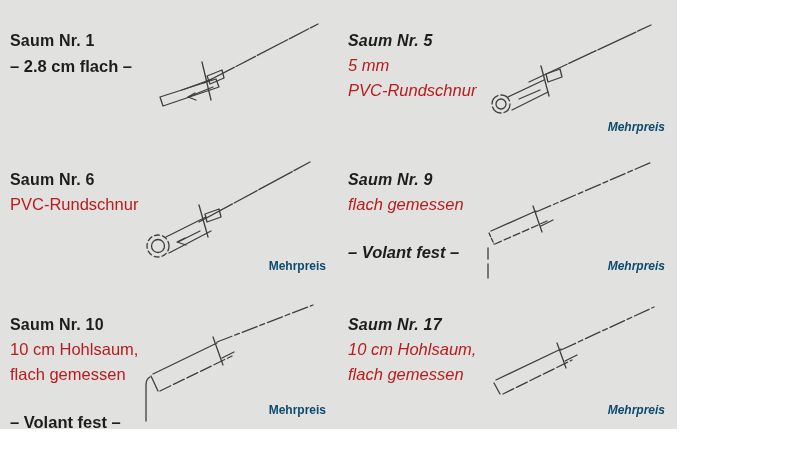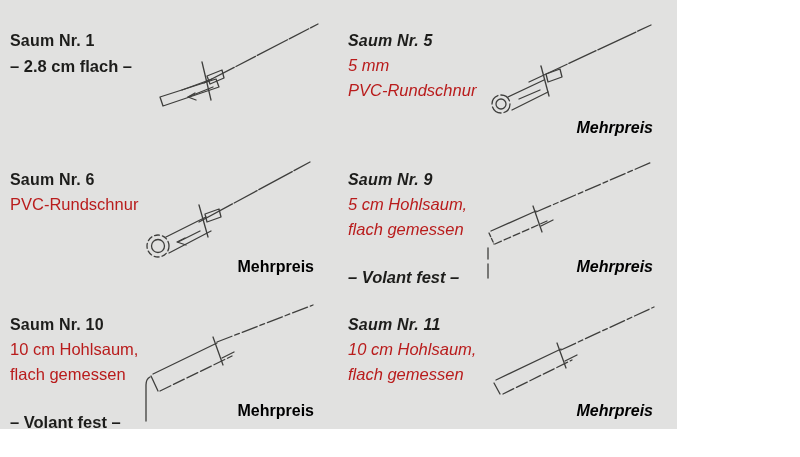--- a/index.html
+++ b/index.html
@@ -28,22 +28,22 @@
   }
   .line{
     font-size:16.5px;font-weight:normal;color:#b91c1c;
     line-height:25px;
   }
   .note{
     font-size:16.5px;font-weight:bold;color:#1d1d1b;
     line-height:18px;margin-top:26px;
   }
   .mehrpreis{
-    position:absolute;right:24px;
-    font-size:16px;font-weight:bold;color:#000000;line-height:19px;
+    position:absolute;right:12px;
+    font-size:12px;font-weight:bold;color:#0c4a6e;line-height:19px;
   }
   .r1 .mehrpreis{bottom:8px;}
   .r2 .mehrpreis{bottom:14px;}
   .r3 .mehrpreis{bottom:9px;}
   svg .stroke{fill:none;stroke:#3e3e3c;stroke-width:1.3;stroke-linecap:round;stroke-linejoin:round;}
 </style>
 </head>
 <body>
 
 <div class="panel">
@@ -127,34 +127,33 @@
   </div>
 
   <div class="cell r2 c-left">
     <div class="title">Saum Nr. 6</div>
     <div class="line">PVC-Rundschnur</div>
     <div class="mehrpreis">Mehrpreis</div>
   </div>
 
   <div class="cell r2 c-right">
     <div class="title">Saum Nr. 9</div>
-    <div class="line">5 cm Hohlsaum,</div>
     <div class="line">flach gemessen</div>
     <div class="note">– Volant fest –</div>
     <div class="mehrpreis">Mehrpreis</div>
   </div>
 
   <div class="cell r3 c-left">
     <div class="title">Saum Nr. 10</div>
     <div class="line">10 cm Hohlsaum,</div>
     <div class="line">flach gemessen</div>
     <div class="note">– Volant fest –</div>
     <div class="mehrpreis">Mehrpreis</div>
   </div>
 
   <div class="cell r3 c-right">
-    <div class="title">Saum Nr. 11</div>
+    <div class="title">Saum Nr. 17</div>
     <div class="line">10 cm Hohlsaum,</div>
     <div class="line">flach gemessen</div>
     <div class="mehrpreis">Mehrpreis</div>
   </div>
 
 </div>
 
 </body></html>

